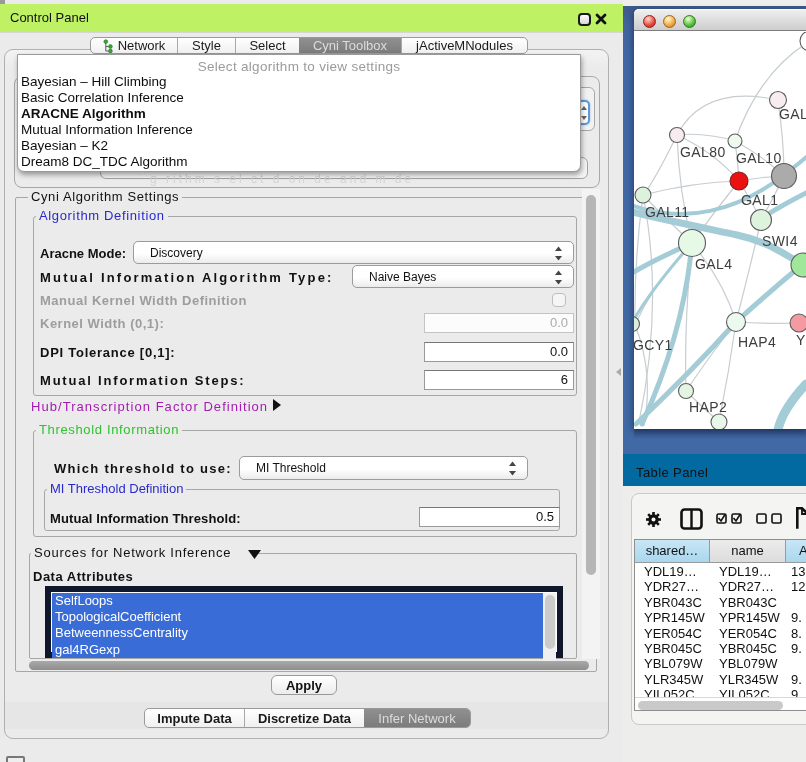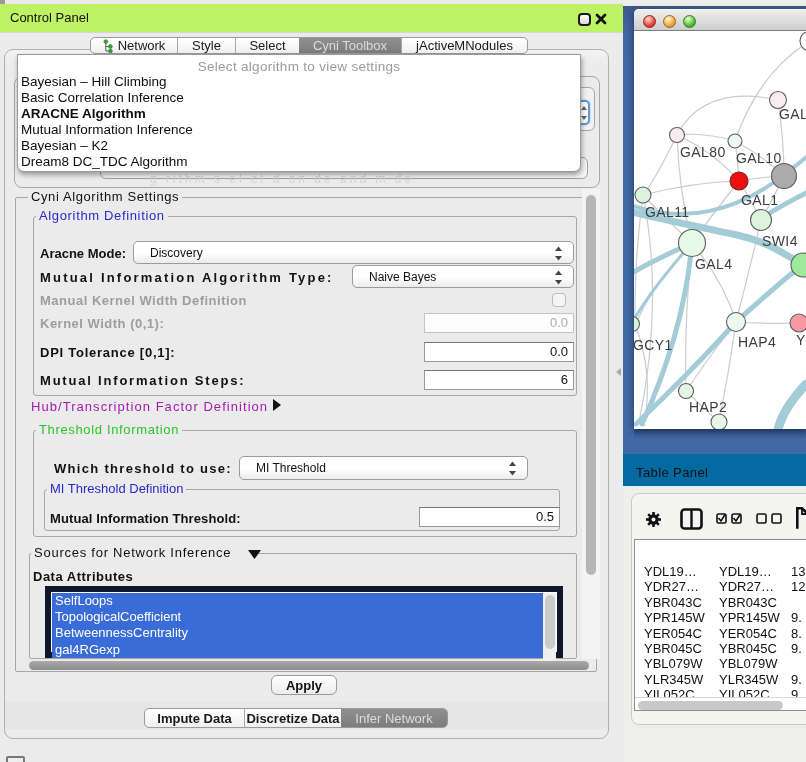--- a/index.html
+++ b/index.html
@@ -139,21 +139,21 @@
   <div style="position:absolute;left:0;top:4px;width:100%;text-align:center;color:#9b9b9b;letter-spacing:.3px">Select algorithm to view settings</div>
   <div style="position:absolute;left:3px;top:19px;line-height:15.9px;white-space:nowrap">Bayesian – Hill Climbing<br>Basic Correlation Inference<br><b>ARACNE Algorithm</b><br>Mutual Information Inference<br>Bayesian – K2<br>Dream8 DC_TDC Algorithm</div>
 </div>
 
 <div class="abs" style="left:271px;top:675px;width:66px;height:20px;border:1px solid #9a9a9a;border-radius:6px;background:linear-gradient(#ffffff,#ececec);display:flex;align-items:center;justify-content:center;font-size:13px;font-weight:bold;color:#111">Apply</div>
 
 <div class="abs" style="left:5px;top:702px;width:603px;height:27px;background:#e7e6e6"></div>
 
 <div class="abs" style="left:144px;top:708px;height:20px;display:flex;border:1px solid #9a9a9a;border-radius:5px;overflow:hidden;background:linear-gradient(#ffffff,#f0f0f0);font-size:13px;font-weight:bold;color:#1a1a1a">
   <div style="width:99px;display:flex;align-items:center;justify-content:center">Impute Data</div>
-  <div style="width:97px;display:flex;align-items:center;justify-content:center;border-left:1px solid #a8a8a8">Discretize Data</div>
+  <div style="width:120px;display:flex;align-items:center;justify-content:center;border-left:1px solid #a8a8a8">Discretize Data</div>
   <div style="width:106px;display:flex;align-items:center;justify-content:center;background:linear-gradient(#909090,#7c7c7c);color:#dcdcdc;font-weight:normal">Infer Network</div>
 </div>
 
 <div class="abs" style="left:6px;top:756px;width:19px;height:12px;border:2px solid #787878;border-radius:2px;background:#eee"></div>
 
 <div class="abs" style="left:623px;top:0;width:183px;height:6px;background:#ededec"></div>
 <div class="abs" style="left:623px;top:6px;width:183px;height:448px;background:linear-gradient(#3d5a8a,#42659f 20px,#4169a7 60px,#4169a5)"></div>
 
 <div class="abs" style="left:634px;top:9px;width:172px;height:420px;background:#fff;border-radius:5px 0 0 0;box-shadow:-1px 2px 6px rgba(10,20,50,.5)">
   <div class="abs" style="left:0;top:0;width:172px;height:22px;background:linear-gradient(#efefef,#cdcdcd);border-bottom:1px solid #7e7e7e;border-radius:5px 0 0 0;border-top:1px solid #fafafa">
@@ -274,20 +274,25 @@
 <svg class="abs" style="left:756px;top:513px" width="26" height="11" viewBox="0 0 26 11">
   <rect x="1" y="1" width="9" height="9" rx="1.5" fill="none" stroke="#111" stroke-width="1.6"></rect>
   <rect x="16" y="1" width="9" height="9" rx="1.5" fill="none" stroke="#111" stroke-width="1.6"></rect>
 </svg>
 <svg class="abs" style="left:796px;top:507px" width="10" height="23" viewBox="0 0 10 23">
     <path d="M1.3 21.7 V1.3 H6 L12 7" fill="none" stroke="#111" stroke-width="2.6"></path>
     <path d="M6 1.3 V7 H12" fill="none" stroke="#111" stroke-width="1.8"></path>
   </svg>
 
 <div class="abs" style="left:634px;top:539px;width:172px;height:172px;background:#fff;border:1px solid #8e8e8e;border-right:none;overflow:hidden;font-size:13px;color:#111">
+  <div style="position:absolute;left:0;top:0;width:100%;height:23px;border-bottom:1px solid #9a9a9a;display:flex">
+    <div style="width:75px;background:linear-gradient(#c8e6f5,#a9d7ee);border-right:1px solid #9a9a9a;text-align:center;line-height:22px">shared…</div>
+    <div style="width:76px;background:linear-gradient(#ececec,#dcdcdc);border-right:1px solid #9a9a9a;text-align:center;line-height:22px">name</div>
+    <div style="flex:1;background:linear-gradient(#c8e6f5,#a9d7ee);line-height:22px;padding-left:13px;overflow:hidden">A</div>
+  </div>
   <div style="position:absolute;left:0;top:24px;line-height:15.4px;white-space:pre">
     <div style="position:absolute;left:9px;top:0">YDL19…<br>YDR27…<br>YBR043C<br>YPR145W<br>YER054C<br>YBR045C<br>YBL079W<br>YLR345W<br>YIL052C</div>
     <div style="position:absolute;left:84px;top:0">YDL19…<br>YDR27…<br>YBR043C<br>YPR145W<br>YER054C<br>YBR045C<br>YBL079W<br>YLR345W<br>YIL052C</div>
     <div style="position:absolute;left:156px;top:0">13<br>12<br><br>9.<br>8.<br>9.<br><br>9.<br>9.</div>
   </div>
   <div style="position:absolute;left:0;top:157px;width:100%;height:15px;background:#fff;border-top:1px solid #d8d8d8">
     <div style="position:absolute;left:3px;top:3px;width:145px;height:9px;background:#c9c9c9;border-radius:5px"></div>
   </div>
 </div>
 

